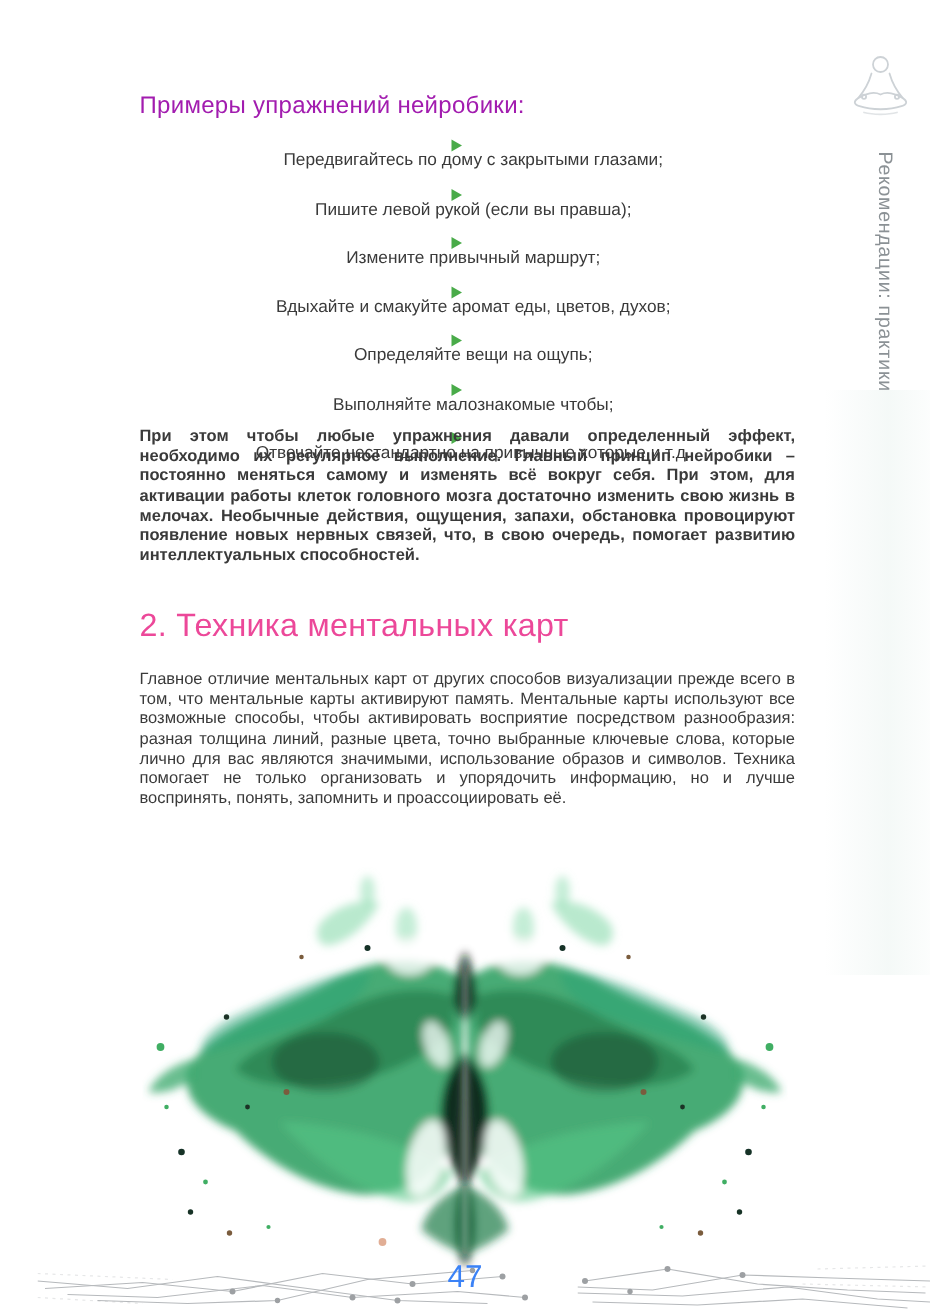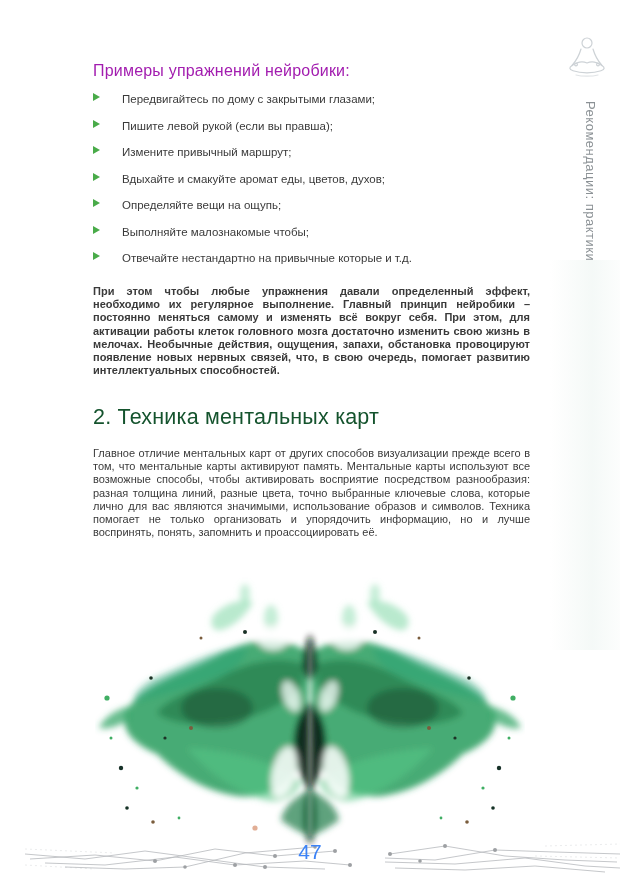--- a/index.html
+++ b/index.html
@@ -9,33 +9,33 @@
   
   .edge-shade { position:absolute; right:0; top:260px; width:70px; height:390px;
     background:linear-gradient(90deg, rgba(235,244,240,0) 0%, rgba(236,244,241,.55) 60%, rgba(244,249,247,.25) 100%);
     pointer-events:none; }
 
   .list-heading { position:absolute; left:93px; top:62px; width:450px;
     font-size:16px; letter-spacing:.2px; color:#a21caf; }
 
   ul.exercises { position:absolute; left:93px; top:93px; width:445px;
     list-style:none; margin:0; padding:0; }
-  ul.exercises li { display:flex; align-items:flex-start; margin-bottom:12.5px;
-    font-size:11.5px; color:#3a3a3a; min-height:14px; }
+  ul.exercises li { display:flex; align-items:center; margin-bottom:12.5px;
+    font-size:11.5px; color:#3a3a3a; min-height:14px;flex-direction:column; }
   .tri { width:0; height:0; border-left:7px solid #49ab49;
     border-top:4.5px solid transparent; border-bottom:4.5px solid transparent;
     margin-right:22px; flex:none; }
 
   .para { position:absolute; left:93px; width:437px; font-size:11px;
     line-height:13.2px; color:#3a3a3a; text-align:justify; }
   .para-1 { top:285px;font-weight:bold; }
   .para-2 { top:447px; }
 
   .section-heading { position:absolute; left:93px; top:405px; width:450px;
-    font-size:21.5px; letter-spacing:.2px; color:#14532d; }
+    font-size:21.5px; letter-spacing:.2px; color:#ec4899; }
 
   .sidebar-label { position:absolute; left:583px; top:101px; height:200px;
     writing-mode:vertical-rl; font-size:13px; letter-spacing:.5px; color:#8b9195; white-space:nowrap; }
 
   .meditation { position:absolute; left:563px; top:34px; }
 
   .inkblot { position:absolute; left:95px; top:576px; }
 
   .deco-left  { position:absolute; left:25px;  top:839px; }
   .deco-right { position:absolute; left:385px; top:836px; }

